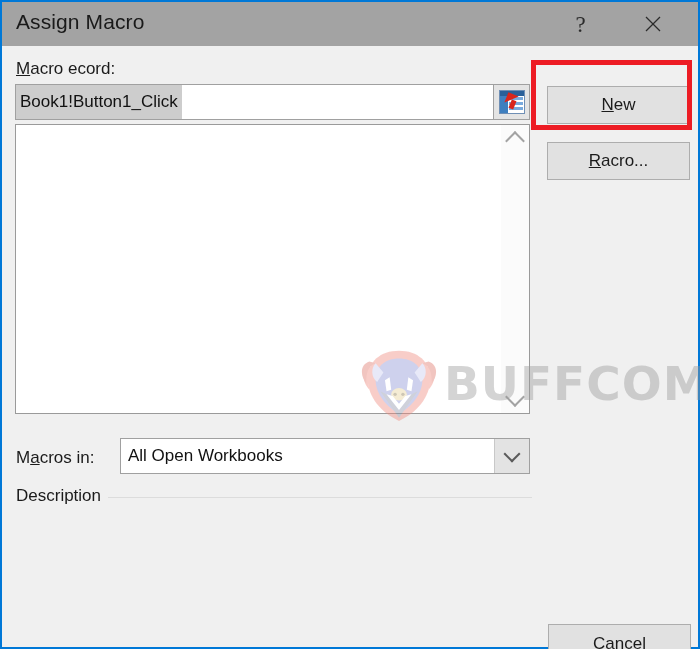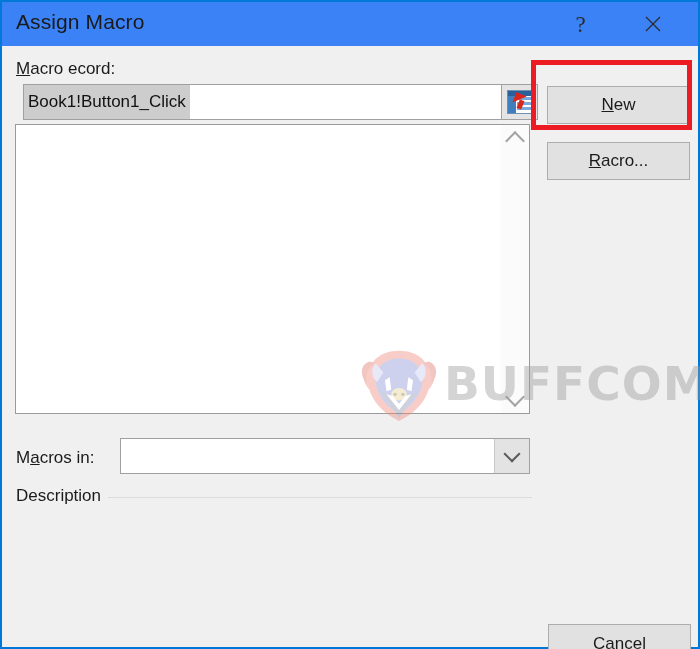--- a/index.html
+++ b/index.html
@@ -26,21 +26,21 @@
     border: 2px solid #0078d7;
     background: #f0f0f0;
   }
 
   
   #titlebar {
     position: absolute;
     left: 0; top: 0;
     right: 0;
     height: 52px;
-    background: #3b82f6;
+    background: #a3a3a3;
   }
   #title-text {
     position: absolute;
     left: 14px;
     top: 8px;
     font-size: 21px;
     color: #1a1a1a;
     letter-spacing: 0.1px;
     white-space: nowrap;
   }
@@ -95,21 +95,21 @@
     left: 106px;
     top: 451px;
     width: 424px;
     height: 1px;
     background: #dcdcdc;
   }
 
   
   #macro-name-row {
     position: absolute;
-    left: 21px;
+    left: 13px;
     top: 38px;
     width: 515px;
     height: 36px;
     border-radius: 18px;
   }
   #macro-name-input {
     position: absolute;
     left: 0; top: 0;
     width: 478px;
     height: 36px;
@@ -414,20 +414,21 @@
         <circle cx="55" cy="62" r="2.2" fill="#8b7a4e"></circle>
         <path d="M26 58 L50 92 L74 58 L66 62 L50 82 L34 62 Z" fill="#8e94a8"></path>
         <path d="M34 62 L50 82 L66 62 L58 64 L50 74 L42 64 Z" fill="#ffffff"></path>
       </svg>
       <div id="watermark-text">BUFFCOM</div>
     </div>
 
     <div class="field-label" id="macros-in-label"><span>M</span><span class="ul">a</span><span>cros in:</span></div>
 
     <div id="macros-in-combo">
+      <div id="macros-in-value">All Open Workbooks</div>
       <div id="macros-in-arrow">
         <span class="chev"></span>
       </div>
     </div>
 
     <div class="field-label" id="description-label">Description</div>
     <div id="description-rule"></div>
 
     <button class="btn" id="new-btn">
         <span class="ul">N</span>

